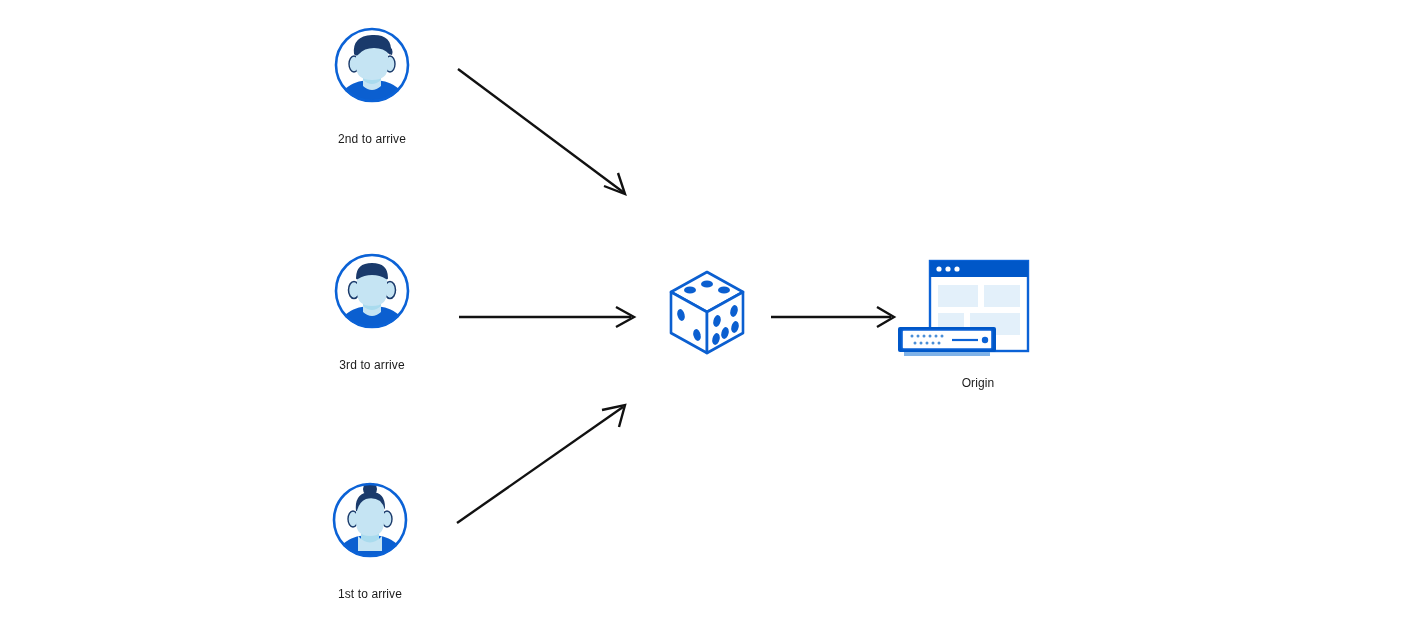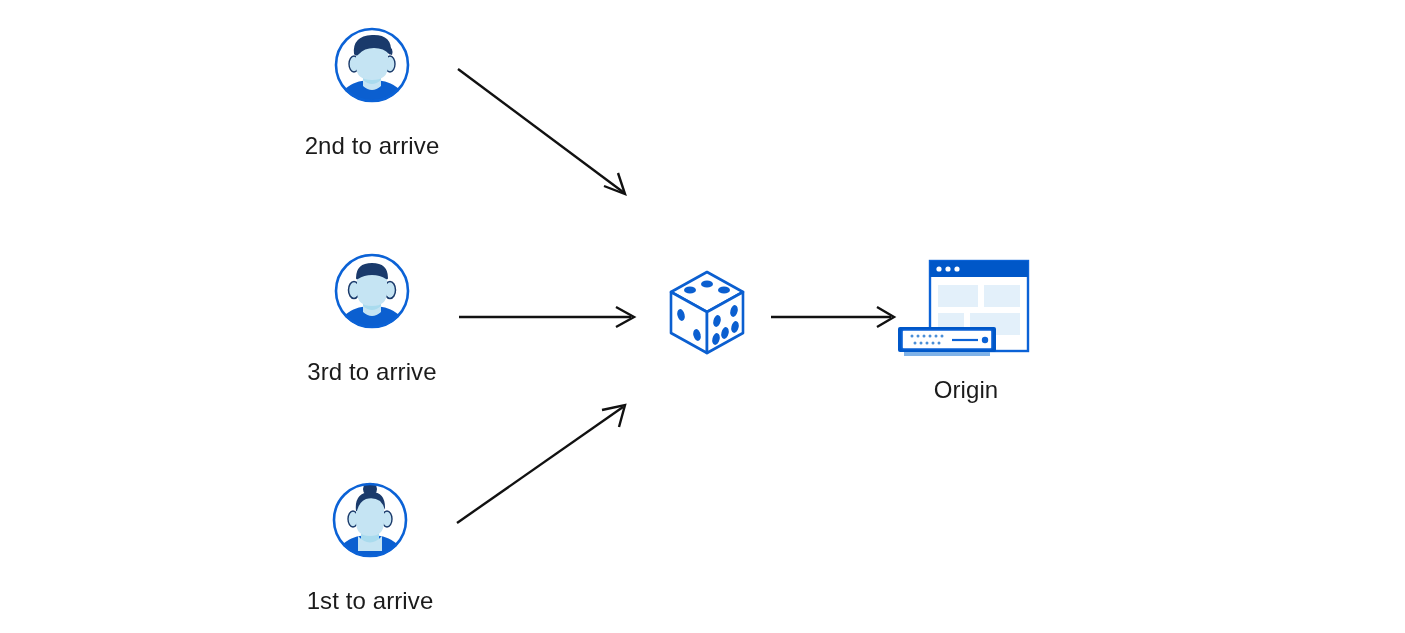--- a/index.html
+++ b/index.html
@@ -23,38 +23,38 @@
   .node-icon {
     position: absolute;
     left: 0;
     top: 0;
   }
   .node-label {
     position: absolute;
     width: 100%;
     text-align: center;
     color: #1b1b1b;
-    font-size: 24px;
+    font-size: 12px;
     font-family: "Liberation Sans", sans-serif;
     white-space: nowrap;
     letter-spacing: 0.1px;
   }
   .client-node {
     width: 140px;
   }
   .client-node .node-label {
     top: 108px;
     left: 0;
   }
   .origin-node {
     width: 200px;
   }
   .origin-node .node-label {
     top: 118px;
-    left: 0;
+    left: 12px;
   }
   .dice-node {
     width: 96px;
     height: 96px;
   }
   svg.arrow-layer {
     position: absolute;
     left: 0;
     top: 0;
     width: 1405px;

